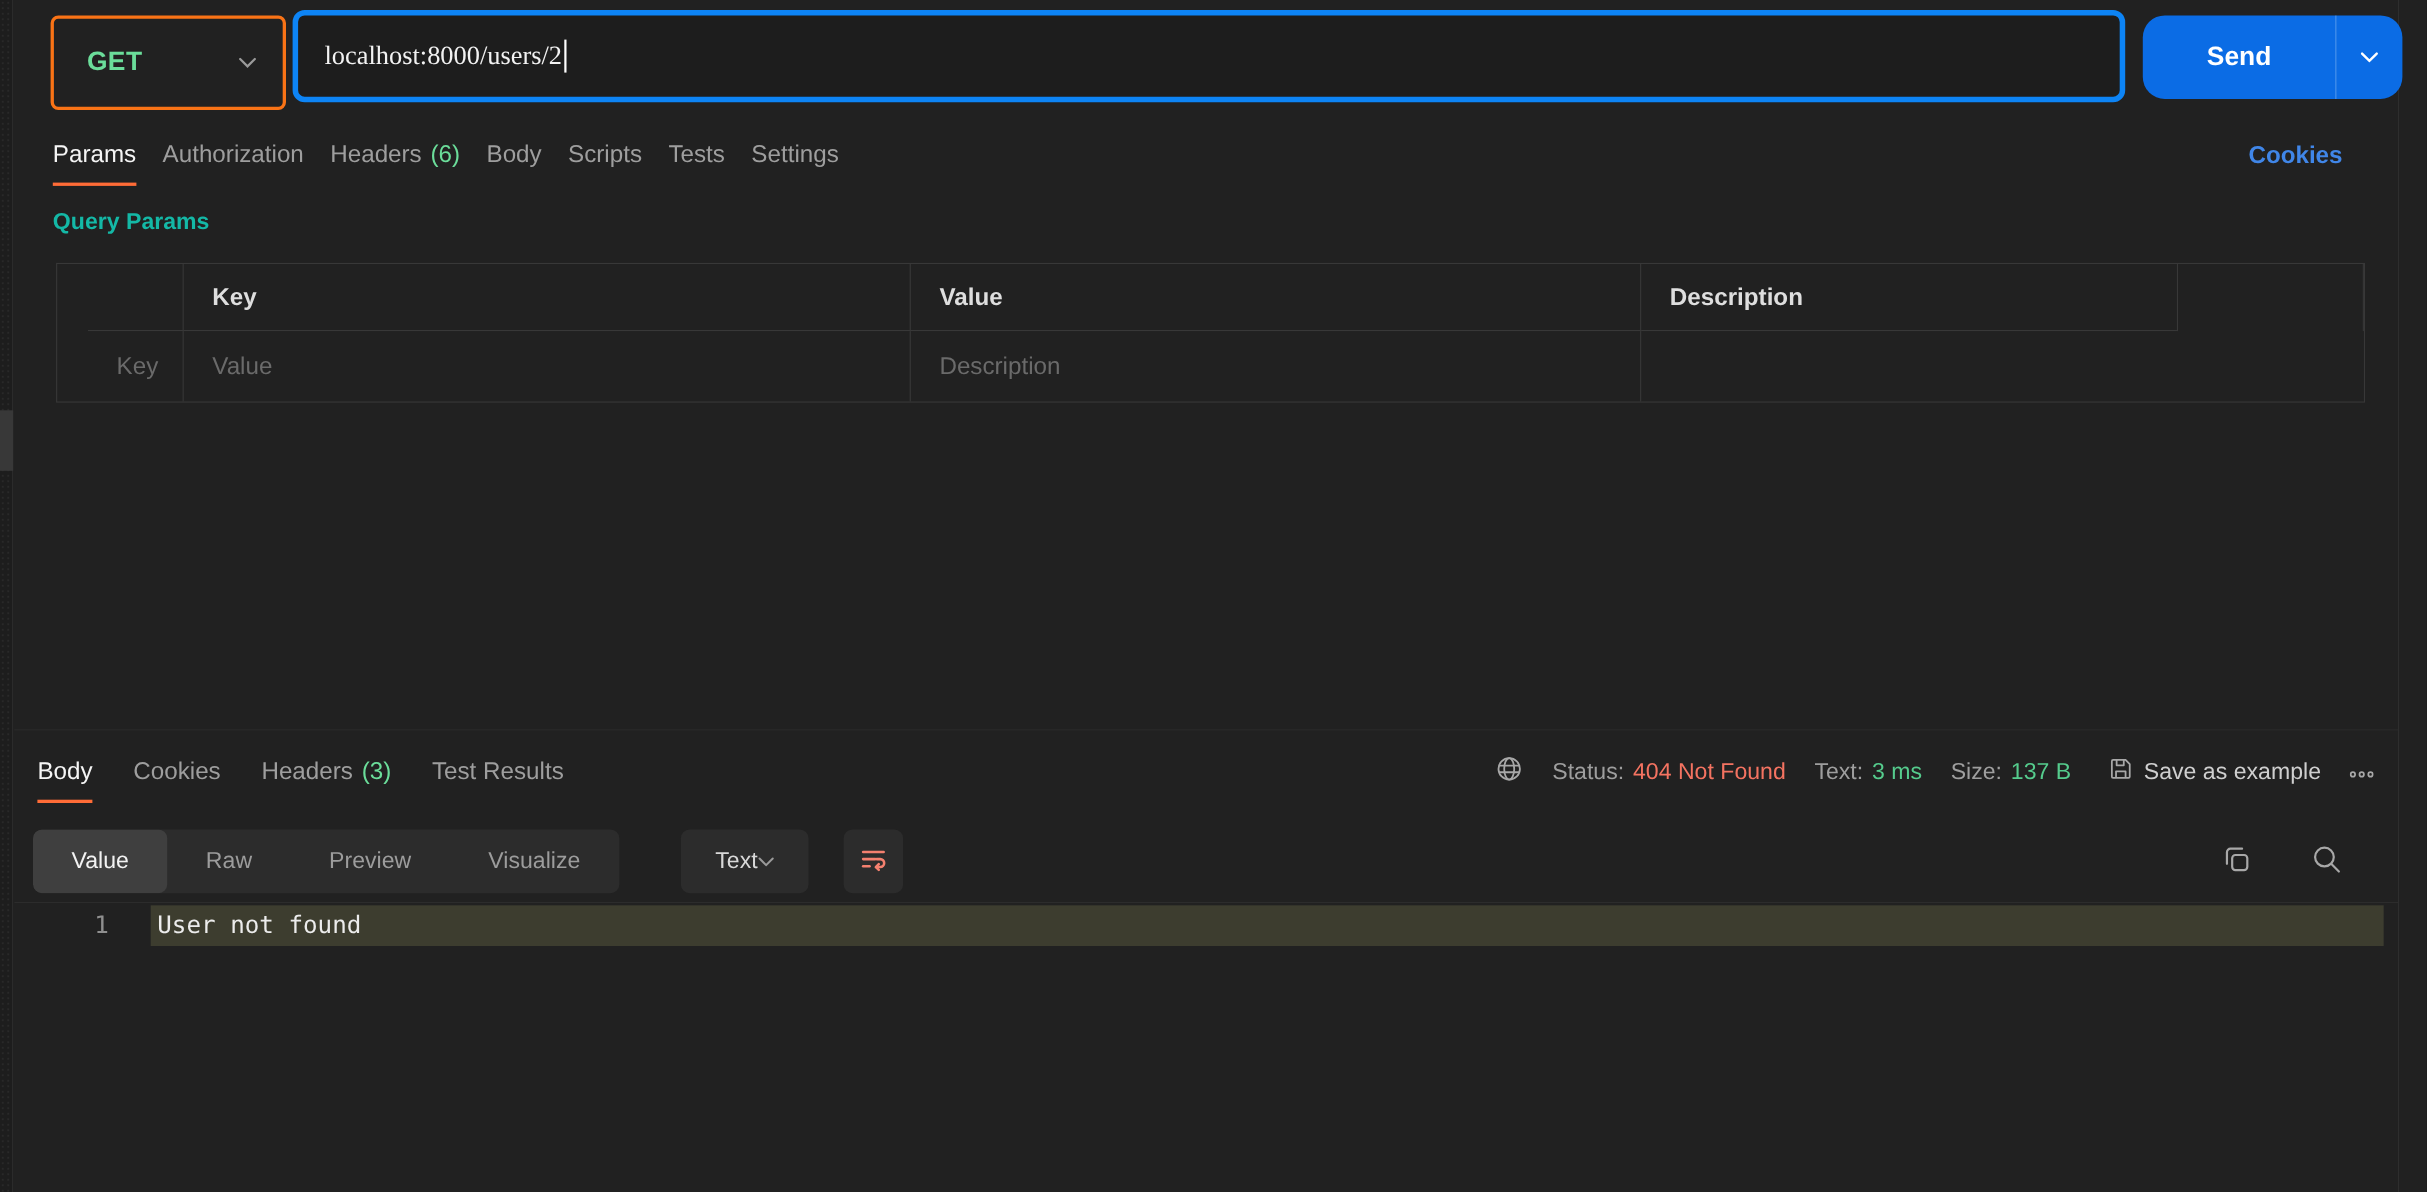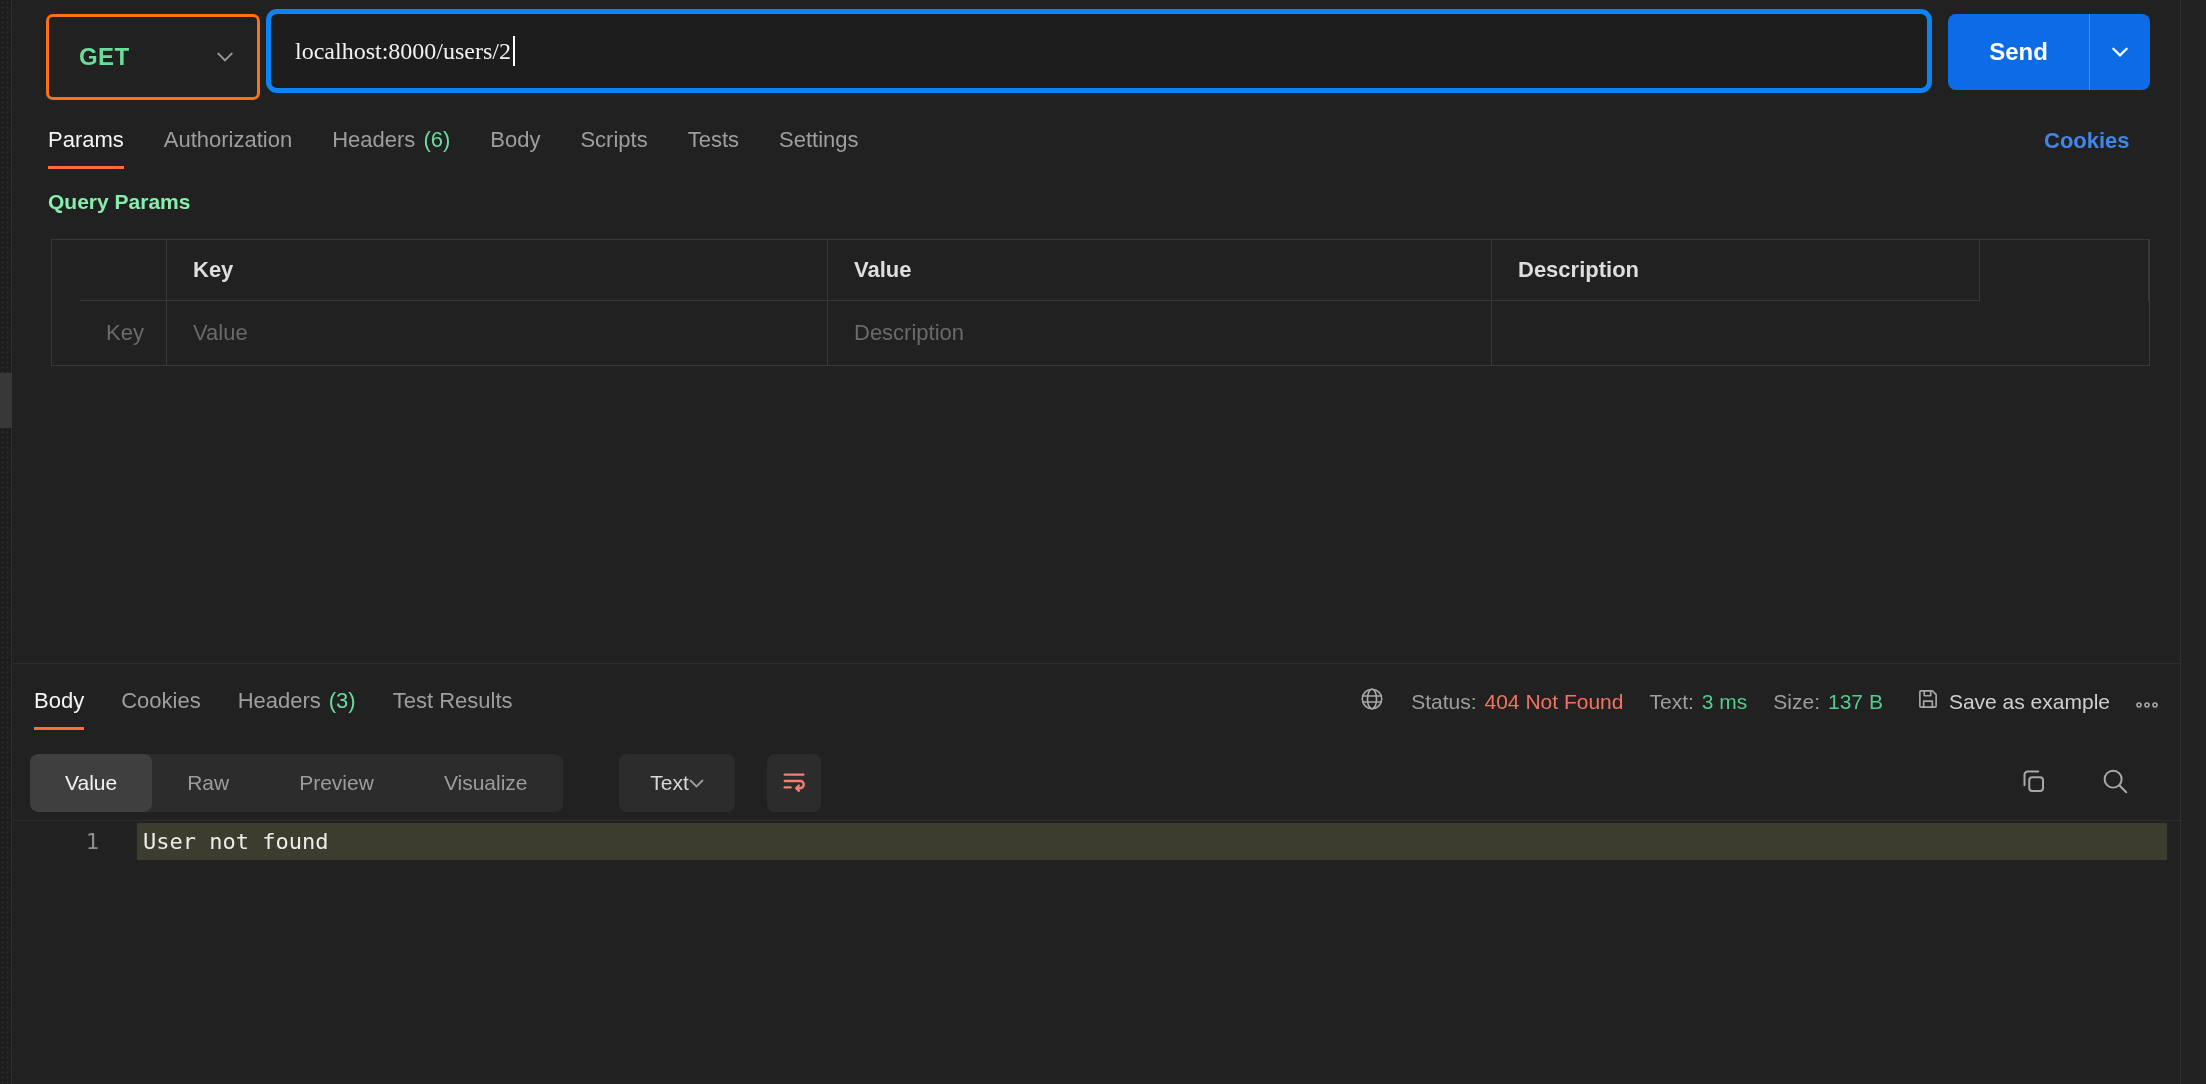--- a/index.html
+++ b/index.html
@@ -19,37 +19,37 @@
   .method-select { position: absolute; left: 46px; top: 14px; width: 214px; height: 86px;
     border: 3px solid #f97316; border-radius: 7px; display: flex; align-items: center;
     justify-content: space-between; padding: 0 24px 0 30px; cursor: pointer; }
   .method-label { color: #6bdd9a; font-size: 24px; font-weight: 600; letter-spacing: .4px; }
   .chev { color: #9a9a9a; display: inline-flex; }
   .url-field { position: absolute; left: 266px; top: 9px; width: 1666px; height: 84px;
     border: 5px solid #0d84f5; border-radius: 11px; background: #1d1d1d;
     display: flex; align-items: center; padding-left: 24px; cursor: text; }
   .url-text { font-size: 24px; color: #f2f2f2; font-family: Liberation Serif, serif; }
   .caret { display: inline-block; width: 2px; height: 30px; background: #ffffff; margin-left: 2px; }
-  .send-btn { position: absolute; left: 1948px; top: 14px; width: 202px; height: 76px;
-    background: #0b6ce5; border-radius: 8px; display: flex; align-items: stretch; cursor: pointer; }
+  .send-btn { position: absolute; left: 1948px; top: 14px; width: 236px; height: 76px;
+    background: #0b6ce5; border-radius: 20px; display: flex; align-items: stretch; cursor: pointer; }
   .send-main { flex: 1; display: flex; align-items: center; justify-content: center;
     color: #fff; font-size: 24px; font-weight: 700; }
   .send-sep { width: 1px; background: rgba(255,255,255,.28); }
   .send-caret { width: 60px; display: flex; align-items: center; justify-content: center; color: #fff; }
 
   
-  .req-tabs { position: absolute; left: 48px; top: 127px; display: flex; gap: 40px;
+  .req-tabs { position: absolute; left: 48px; top: 127px; display: flex; gap: 24px;
     font-size: 22px; color: #9e9e9e; }
   .tab { padding-bottom: 16px; cursor: pointer; white-space: nowrap; }
   .tab.active { color: #f5f5f5; border-bottom: 3px solid #ff6c37; padding-bottom: 13px; }
   .tab .count { color: #6bdd9a; margin-left: 8px; }
   .cookies-link { position: absolute; left: 2044px; top: 128px; color: #4086e8;
     font-size: 22px; font-weight: 600; cursor: pointer; }
 
-  .qp-title { position: absolute; left: 48px; top: 190px; font-size: 21px; font-weight: 600; color: #86efac; }
+  .qp-title { position: absolute; left: 48px; top: 190px; font-size: 21px; font-weight: 600; color: #14b8a6; }
 
   
   .params-table { position: absolute; left: 51px; top: 239px; width: 2099px;
     display: grid; grid-template-columns: 87px 661px 664px 488px 1fr;
     grid-template-rows: 61px 64px; border: 1px solid #383838; padding-left: 28px; }
   .pt-cell { border-right: 1px solid #383838; border-bottom: 1px solid #383838;
     display: flex; align-items: center; padding: 0 26px; font-size: 22px; }
   .pt-cell.c5 { border-right: none; padding: 0 20px; }
   .pt-cell.r2 { border-bottom: none; }
   .pt-cell.th { font-weight: 600; color: #dedede; }

